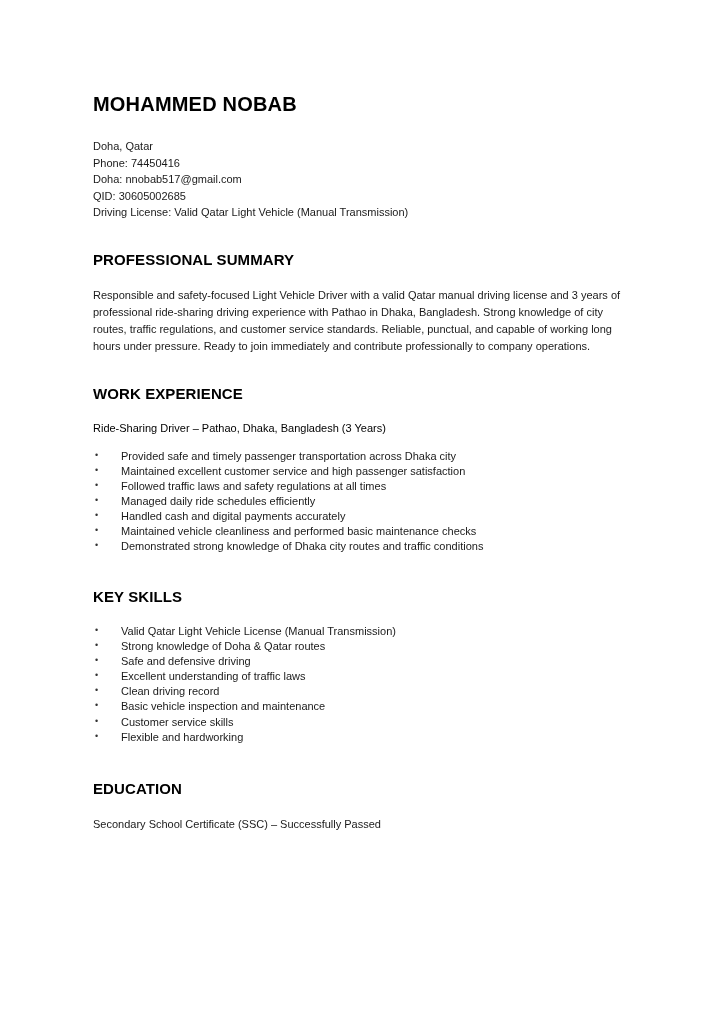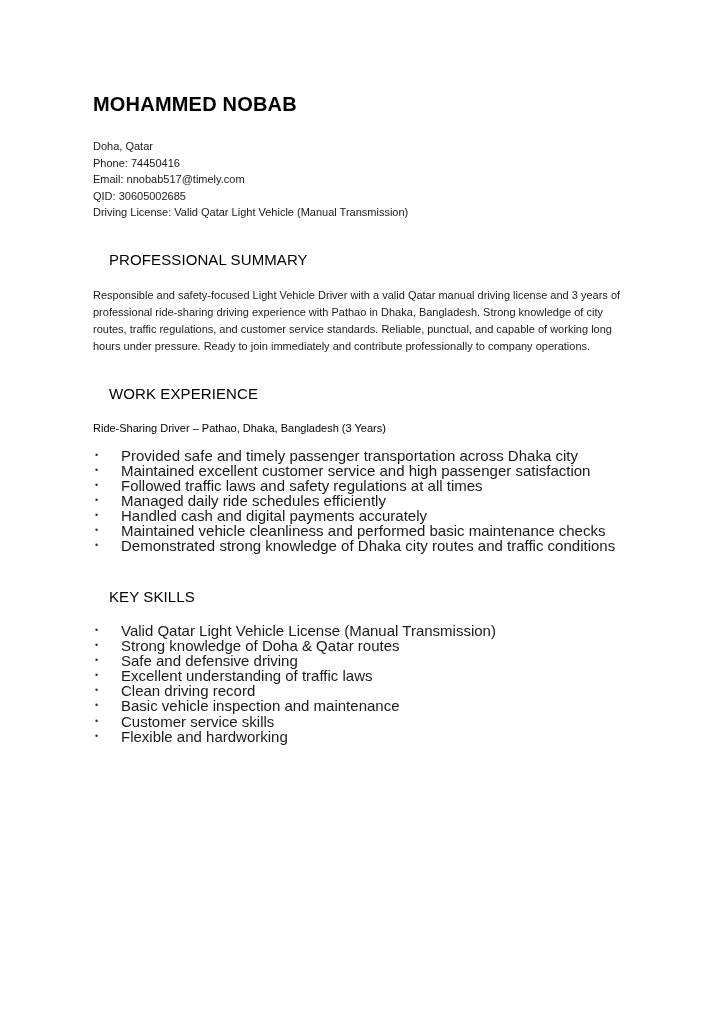--- a/index.html
+++ b/index.html
@@ -39,23 +39,23 @@
     font-size: 11px;
     line-height: 16.5px;
     color: #1a1a1a;
     margin-bottom: 30px;
   }
   .contact-line {
     white-space: nowrap;
   }
   .section-title {
     font-size: 15px;
-    font-weight: normal;
+    font-weight: bold;
     letter-spacing: 0.1px;
-    margin: 0 0 14px 16px;
+    margin: 0 0 14px 0;
     line-height: 1.2;
   }
   .section {
     margin-bottom: 30px;
   }
   .summary-text {
     font-size: 11px;
     line-height: 17px;
     color: #1a1a1a;
     text-align: left;
@@ -68,21 +68,21 @@
     margin: 0 0 14px 0;
     line-height: 1.3;
   }
   ul.bullets {
     list-style: none;
     margin: 0;
     padding: 0;
   }
   ul.bullets li {
     position: relative;
-    font-size: 15px;
+    font-size: 11px;
     line-height: 14.6px;
     color: #1a1a1a;
     padding-left: 28px;
     margin-bottom: 0.5px;
   }
   ul.bullets li::before {
     content: "\2022";
     position: absolute;
     left: 2px;
     top: -1px;
@@ -106,21 +106,21 @@
 <body>
 
 <div class="page">
   <div class="doc">
 
     <h1 class="name">MOHAMMED NOBAB</h1>
 
     <div class="contact-block">
       <div class="contact-line">Doha, Qatar</div>
       <div class="contact-line">Phone: 74450416</div>
-      <div class="contact-line">Email: nnobab517@timely.com</div>
+      <div class="contact-line">Doha: nnobab517@gmail.com</div>
       <div class="contact-line">QID: 30605002685</div>
       <div class="contact-line">Driving License: Valid Qatar Light Vehicle (Manual Transmission)</div>
     </div>
 
     <div class="section">
       <h2 class="section-title title-summary">PROFESSIONAL SUMMARY</h2>
       <p class="summary-text">Responsible and safety-focused Light Vehicle Driver with a valid Qatar manual driving license and 3 years of professional ride-sharing driving experience with Pathao in Dhaka, Bangladesh. Strong knowledge of city routes, traffic regulations, and customer service standards. Reliable, punctual, and capable of working long hours under pressure. Ready to join immediately and contribute professionally to company operations.</p>
     </div>
 
     <div class="section gap-work">
@@ -144,15 +144,19 @@
         <li>Strong knowledge of Doha &amp; Qatar routes</li>
         <li>Safe and defensive driving</li>
         <li>Excellent understanding of traffic laws</li>
         <li>Clean driving record</li>
         <li>Basic vehicle inspection and maintenance</li>
         <li>Customer service skills</li>
         <li>Flexible and hardworking</li>
       </ul>
     </div>
 
+    <div class="section">
+      <h2 class="section-title title-education">EDUCATION</h2>
+      <p class="edu-text">Secondary School Certificate (SSC) – Successfully Passed</p>
+    </div>
 
   </div>
 </div>
 
 </body></html>

